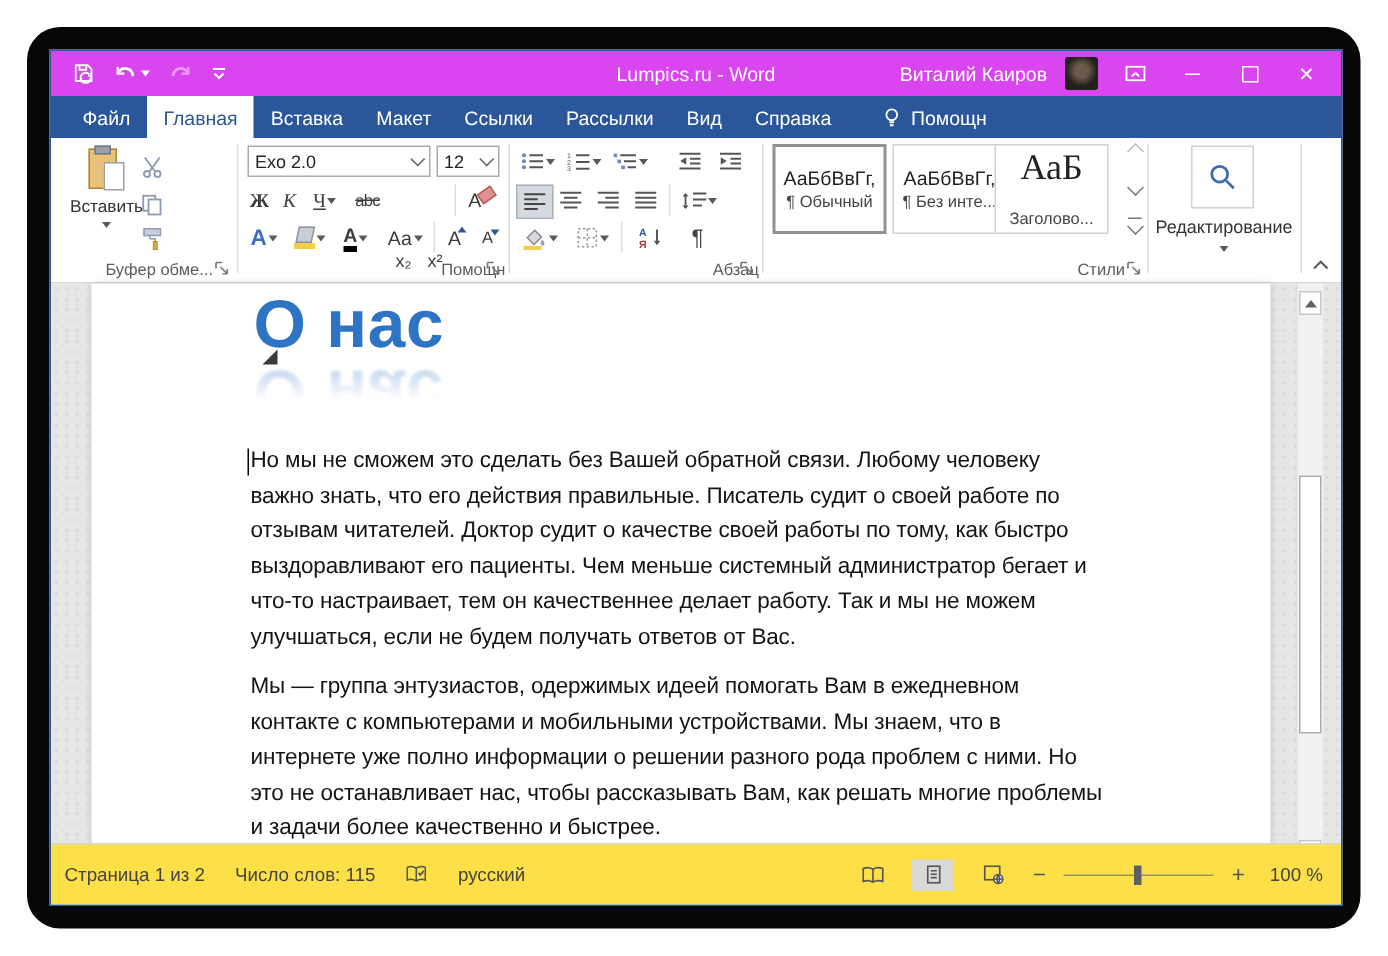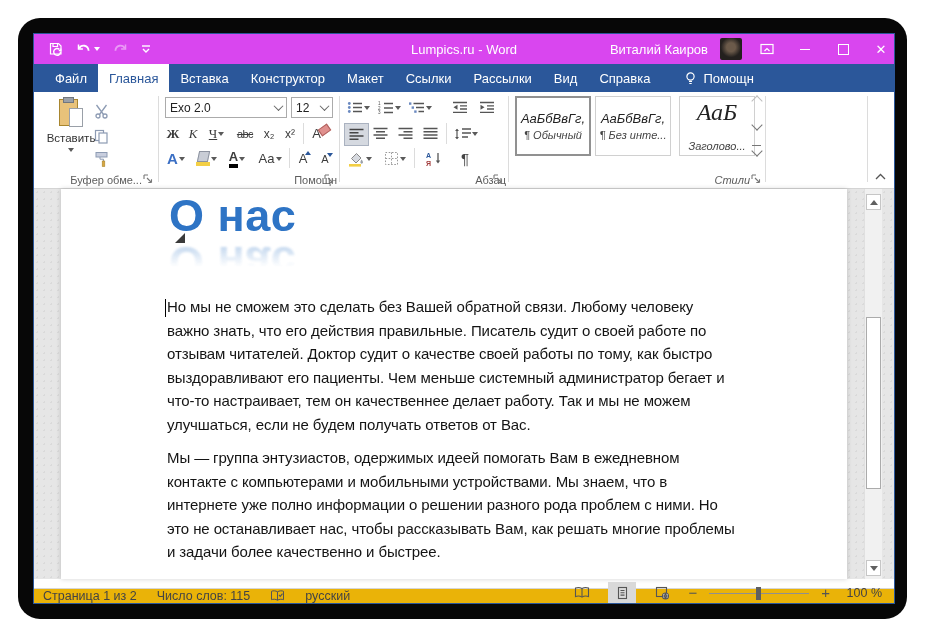--- a/index.html
+++ b/index.html
@@ -6,21 +6,21 @@
   body{width:925px;height:637px;background:#fff;font-family:"Liberation Sans",sans-serif;position:relative;overflow:hidden;}
   .frame{position:absolute;left:18px;top:18px;width:889px;height:601px;background:#070707;border-radius:22px;}
   .window{position:absolute;left:33px;top:33px;width:862px;height:571px;background:#fff;border:1px solid #2b579a;box-sizing:border-box;overflow:hidden;}
 
   
   .titlebar{position:absolute;left:0;top:0;right:0;height:30px;background:#d946ef;display:flex;align-items:center;color:#fff;}
   .qat{display:flex;align-items:center;gap:12px;padding-left:14px;}
   .qat .ibtn{display:flex;align-items:center;gap:2px;color:#fff;}
   .dim{opacity:.45;}
   .win-title{position:absolute;left:0;right:0;text-align:center;font-size:13px;pointer-events:none;}
-  .tb-right{margin-left:auto;display:flex;align-items:center;gap:12px;}
+  .tb-right{margin-left:auto;display:flex;align-items:center;gap:12px;padding-right:10px;}
   .user-name{font-size:13px;}
   .avatar{width:22px;height:22px;background:radial-gradient(circle at 50% 42%, #6b5a4a 0 26%, #23201e 60%);border-radius:2px;}
   .capbtn{width:26px;height:22px;display:flex;align-items:center;justify-content:center;}
   .min-glyph{width:10px;border-bottom:1px solid #fff;}
   .max-glyph{width:9px;height:9px;border:1px solid #fff;}
   .close-glyph{font-size:13px;line-height:1;}
 
   
   .tabrow{position:absolute;left:0;top:30px;right:0;height:28px;background:#2b579a;display:flex;align-items:stretch;padding-left:10px;box-sizing:border-box;}
   .tab{display:flex;align-items:center;gap:6px;padding:0 11px;font-size:13px;color:#fff;white-space:nowrap;}
@@ -48,21 +48,21 @@
   .clip-page{position:absolute;right:0;bottom:0;width:12px;height:17px;background:#fff;border:1px solid #9aa0a8;}
   .paste-label{font-size:11.5px;color:#333;margin-top:5px;}
   .paste-btn .dd{margin-top:4px;}
   .mini{position:absolute;left:58px;width:28px;height:22px;display:flex;align-items:center;justify-content:flex-start;}
 
   
   .bold-l{font-weight:bold;font-family:"Liberation Serif",serif;}
   .ital-l{font-style:italic;font-family:"Liberation Serif",serif;}
   .und-l{text-decoration:underline;font-family:"Liberation Serif",serif;}
   .strike-l{text-decoration:line-through;font-size:11px;letter-spacing:-.5px;}
-  .subsup{font-size:12px;}
+  .subsup{font-size:12px;margin-top:40px;}
   .fx-l{color:#3b6fc4;font-weight:bold;font-size:15px;}
   .bar-l{display:inline-block;line-height:1;font-weight:bold;}
   .bar-l .bar{display:block;height:4px;margin-top:1px;}
   .tiny-tri-up{width:0;height:0;border-left:3px solid transparent;border-right:3px solid transparent;border-bottom:4px solid #2b579a;position:absolute;right:2px;top:3px;}
   .tiny-tri-dn{width:0;height:0;border-left:3px solid transparent;border-right:3px solid transparent;border-top:4px solid #2b579a;position:absolute;right:2px;top:5px;}
   .hl-icon{position:relative;width:14px;height:15px;}
   .hl-nib{position:absolute;left:2px;top:0;width:9px;height:9px;background:#c9cdd6;border:1px solid #8d93a0;transform:skewX(-12deg);}
   .hl-bar{position:absolute;left:0;bottom:0;width:14px;height:4px;background:#f3cf45;}
   .eraser{display:inline-block;width:9px;height:6px;background:#e0908e;border:1px solid #b06360;transform:rotate(-35deg);margin-left:-3px;margin-top:-8px;}
 
@@ -97,21 +97,21 @@
   .caret{position:absolute;left:104px;top:110px;width:1px;height:18px;background:#000;}
 
   
   .vscroll{position:absolute;left:830px;top:0;width:18px;height:390px;background:#f1f1f1;border-left:1px solid #e0e0e0;box-sizing:border-box;}
   .sb-btn{position:absolute;left:1px;width:15px;height:16px;background:#fff;border:1px solid #c6c6c6;display:flex;align-items:center;justify-content:center;box-sizing:border-box;}
   .sb-tri-up{width:0;height:0;border-left:4px solid transparent;border-right:4px solid transparent;border-bottom:5px solid #606060;}
   .sb-tri-dn{width:0;height:0;border-left:4px solid transparent;border-right:4px solid transparent;border-top:5px solid #606060;}
   .sb-thumb{position:absolute;left:1px;top:128px;width:15px;height:172px;background:#fff;border:1px solid #ababab;box-sizing:border-box;}
 
   
-  .statusbar{position:absolute;left:0;right:0;bottom:0;height:15px;background:#eab308;border-top:1px solid #d6d6d6;display:flex;align-items:flex-end;font-size:12.5px;color:#444;box-sizing:border-box;}
+  .statusbar{position:absolute;left:0;right:0;bottom:0;height:41px;background:#fde047;border-top:1px solid #d6d6d6;display:flex;align-items:center;font-size:12.5px;color:#444;box-sizing:border-box;}
   .sb-left{display:flex;align-items:center;gap:20px;padding-left:9px;}
   .sb-right{margin-left:auto;display:flex;align-items:center;gap:12px;padding-right:12px;}
   .viewbtn{width:28px;height:21px;display:flex;align-items:center;justify-content:center;}
   .viewbtn.sel{background:#d9d9d9;}
   .zoom-track{position:relative;width:100px;height:14px;}
   .zoom-line{position:absolute;left:0;right:0;top:7px;border-top:1px solid #8f8f8f;}
   .zoom-thumb{position:absolute;left:47px;top:1px;width:5px;height:13px;background:#5f5f5f;}
   .zoom-pm{font-size:15px;color:#555;line-height:1;}
   .zoom-val{min-width:40px;text-align:right;}
   svg{display:block;}
@@ -172,21 +172,20 @@
       <span class="capbtn">
           <span class="close-glyph">✕</span>
         </span>
     </div>
   </div>
 
   <div class="tabrow">
     <span class="tab">Файл</span>
     <span class="tab active">Главная</span>
     <span class="tab">Вставка</span>
-    <span class="tab">Конструктор</span>
     <span class="tab">Макет</span>
     <span class="tab">Ссылки</span>
     <span class="tab">Рассылки</span>
     <span class="tab">Вид</span>
     <span class="tab">Справка</span>
     <span class="tab spaced">
       <svg width="13" height="15" viewBox="0 0 13 15" fill="none" stroke="#fff" stroke-width="1.2">
         <circle cx="6.5" cy="5.5" r="3.6"></circle>
           <path d="M5 10.5h3M5.3 12.5h2.4"></path>
       </svg>
@@ -392,50 +391,60 @@
       <div class="rbtn" style="left:112px;top:56px;width:22px;font-size:15px;color:#454545;">¶</div>
       <div class="grp-label" style="right:0;">Абзац</div>
       <span class="launcher">
         <svg width="11" height="11" viewBox="0 0 11 11" fill="none" stroke="#777" stroke-width="1.1">
           <path d="M2 2h4M2 2v4M5 5l4.5 4.5M9.5 9.5v-3.2M9.5 9.5h-3.2"></path>
         </svg>
       </span>
     </div>
     <div class="vsep" style="left:474px;"></div>
 
-    <div class="grp" style="left:477px;width:253px;font-style:italic;">
+    <div class="grp" style="left:477px;width:253px;">
       <div class="stylecard sel" style="left:4px;">
         <span class="st-preview">АаБбВвГг,</span>
         <span class="st-name">¶ Обычный</span>
       </div>
       <div class="stylecard" style="left:84px;">
         <span class="st-preview">АаБбВвГг,</span>
         <span class="st-name">¶ Без инте...</span>
       </div>
-      <div class="stylecard" style="left:168px;gap:16px;">
+      <div class="stylecard" style="left:152px;gap:16px;">
         <span class="st-preview big">АаБ</span>
         <span class="st-name">Заголово...</span>
       </div>
       <div class="st-scroll">
         <span class="sv up"></span>
         <span class="sv dn"></span>
         <span class="sv-more">
             <span class="line"></span>
             <span class="sv dn"></span>
           </span>
       </div>
       <div class="grp-label">Стили</div>
       <span class="launcher">
         <svg width="11" height="11" viewBox="0 0 11 11" fill="none" stroke="#777" stroke-width="1.1">
           <path d="M2 2h4M2 2v4M5 5l4.5 4.5M9.5 9.5v-3.2M9.5 9.5h-3.2"></path>
         </svg>
       </span>
     </div>
     <div class="vsep" style="left:731px;"></div>
 
+    <div class="grp" style="left:734px;width:96px;">
+      <div class="edit-btn">
+        <svg width="20" height="20" viewBox="0 0 16 16" fill="none" stroke="#3f6db3" stroke-width="1.5">
+          <circle cx="6.5" cy="6.5" r="4.2"></circle>
+            <path d="M9.8 9.8L14 14"></path>
+        </svg>
+      </div>
+      <div class="edit-label">Редактирование</div>
+      <span class="edit-dd dd"></span>
+    </div>
     <div class="vsep" style="left:833px;"></div>
     <span class="collapse-btn">
       <svg width="13" height="9" viewBox="0 0 13 9" fill="none" stroke="#555" stroke-width="1.3">
         <path d="M2 7l4.5-4.5L11 7"></path>
       </svg>
     </span>
   </div>
 
   <div class="docarea">
     <div class="page">

